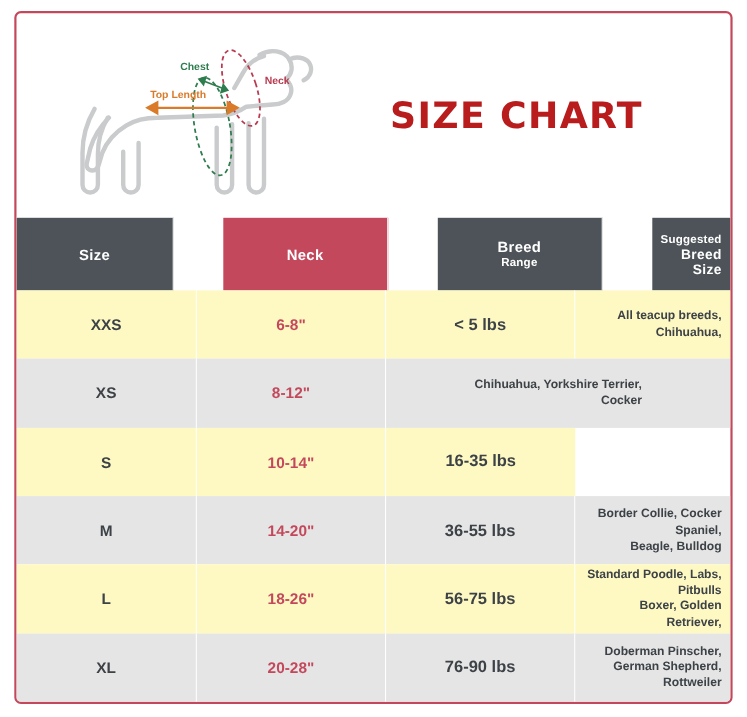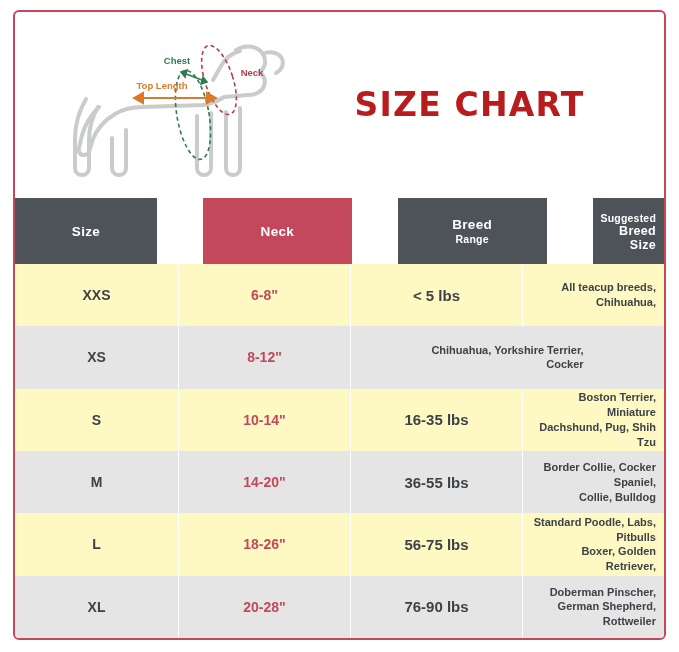--- a/index.html
+++ b/index.html
@@ -250,42 +250,36 @@
       <div class="row odd">
         <div class="cell c-size">
           <div class="cell-size">S</div>
         </div>
         <div class="cell c-neck">
           <div class="cell-neck">10-14"</div>
         </div>
         <div class="cell c-weight">
           <div class="cell-weight">16-35 lbs</div>
         </div>
-        <div class="cell c-breed">
-          <div class="cell-breed">
-            <span>Boston Terrier, Miniature</span>
-            <span>Dachshund, Pug, Shih Tzu</span>
-          </div>
-        </div>
       </div>
 
       <div class="row even">
         <div class="cell c-size">
           <div class="cell-size">M</div>
         </div>
         <div class="cell c-neck">
           <div class="cell-neck">14-20"</div>
         </div>
         <div class="cell c-weight">
           <div class="cell-weight">36-55 lbs</div>
         </div>
         <div class="cell c-breed">
           <div class="cell-breed">
             <span>Border Collie, Cocker Spaniel,</span>
-            <span>Collie, Bulldog</span>
+            <span>Beagle, Bulldog</span>
           </div>
         </div>
       </div>
 
       <div class="row odd">
         <div class="cell c-size">
           <div class="cell-size">L</div>
         </div>
         <div class="cell c-neck">
           <div class="cell-neck">18-26"</div>

